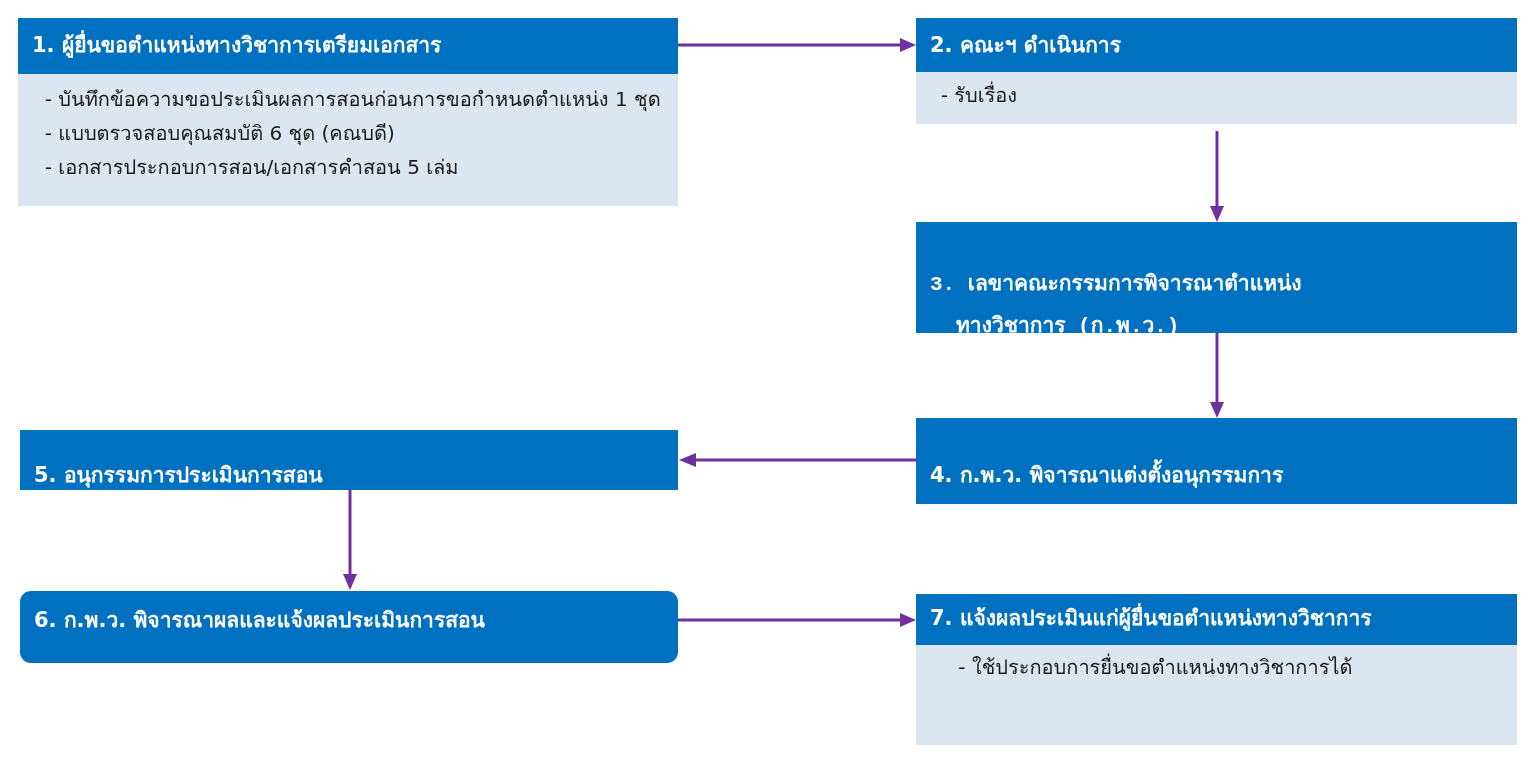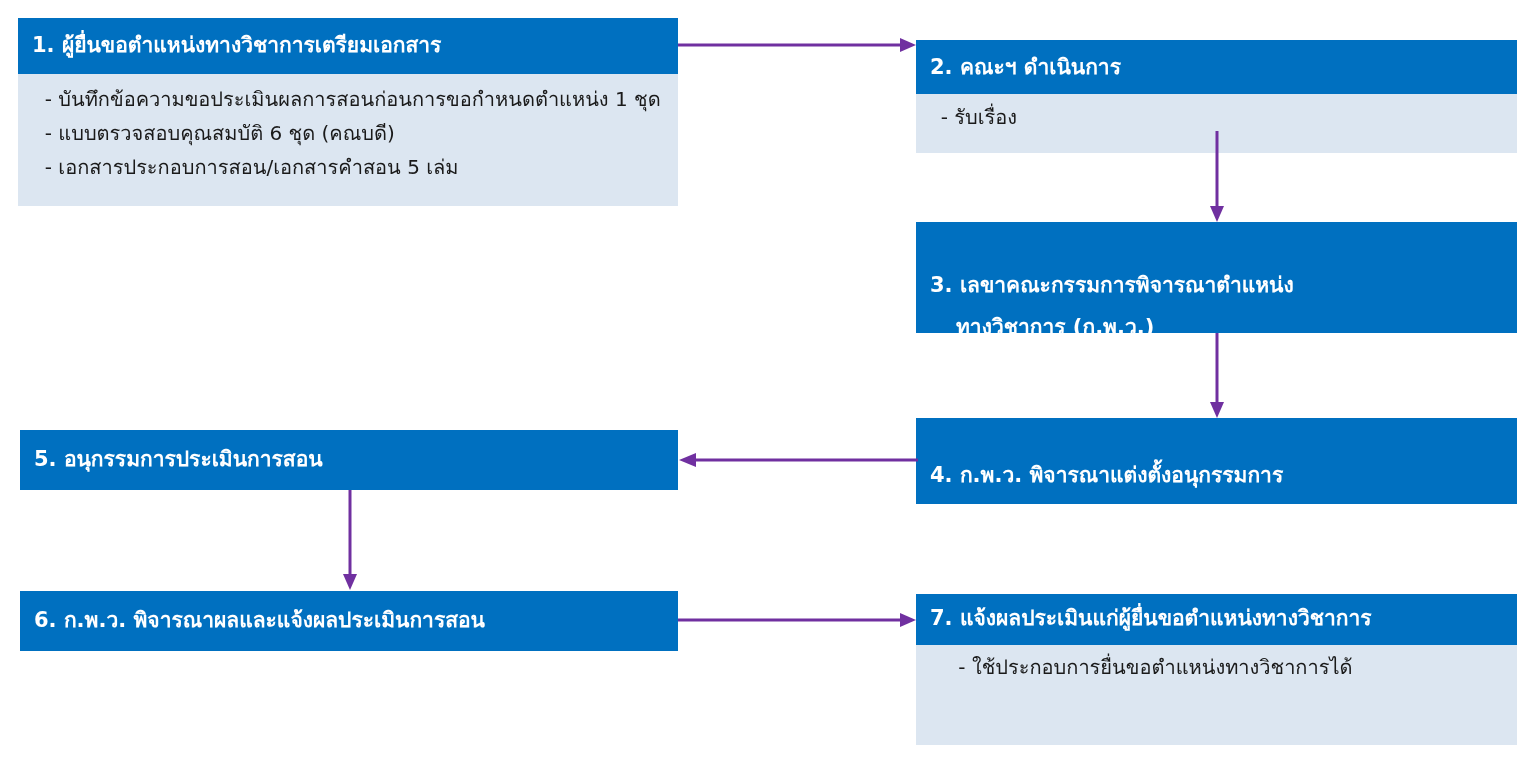--- a/index.html
+++ b/index.html
@@ -65,46 +65,46 @@
   <div class="box" style="left:18px; top:18px; width:660px;">
     <div class="box-header" style="height:56px; padding-top:12px;">1. ผู้ยื่นขอตำแหน่งทางวิชาการเตรียมเอกสาร</div>
     <div class="box-body" style="height:132px;">
       <div class="body-line">  - บันทึกข้อความขอประเมินผลการสอนก่อนการขอกำหนดตำแหน่ง 1 ชุด</div>
       <div class="body-line">  - แบบตรวจสอบคุณสมบัติ 6 ชุด (คณบดี)</div>
       <div class="body-line">  - เอกสารประกอบการสอน/เอกสารคำสอน 5 เล่ม</div>
     </div>
   </div>
 
   <div class="box" style="left:916px; top:18px; width:601px;">
-    <div class="box-header" style="height:54px; padding-top:12px;margin-top:22px;">2. คณะฯ ดำเนินการ</div>
-    <div class="box-body" style="height:59px; padding-top:6px;padding-left:12px;">
+    <div class="box-header" style="height:54px; padding-top:12px;">2. คณะฯ ดำเนินการ</div>
+    <div class="box-body" style="height:52px; padding-top:6px;padding-left:12px;">
       <div class="body-line">  - รับเรื่อง</div>
     </div>
   </div>
 
-  <div class="box" style="left:916px; top:222px; width:601px;">
+  <div class="box" style="left:916px; top:222px; width:601px;font-family:Liberation Mono, monospace;">
     <div class="box-header" style="height:111px; padding-top:18px;">
       <span>3. เลขาคณะกรรมการพิจารณาตำแหน่ง</span>
       <span class="hdr-line2">ทางวิชาการ (ก.พ.ว.)</span>
     </div>
   </div>
 
   <div class="box" style="left:916px; top:418px; width:601px;">
     <div class="box-header" style="height:86px; padding-top:12px;">
       <span>4. ก.พ.ว. พิจารณาแต่งตั้งอนุกรรมการ</span>
       <span class="hdr-line2">ประเมินการสอน</span>
     </div>
   </div>
 
   <div class="box" style="left:20px; top:430px; width:658px;">
-    <div class="box-header" style="height:60px; padding-top:14px;">5. อนุกรรมการประเมินการสอน</div>
+    <div class="box-header" style="height:60px; padding-top:30px;">5. อนุกรรมการประเมินการสอน</div>
   </div>
 
   <div class="box" style="left:20px; top:591px; width:658px;">
-    <div class="box-header" style="height:60px; padding-top:14px;">6. ก.พ.ว. พิจารณาผลและแจ้งผลประเมินการสอน</div>
+    <div class="box-header" style="height:72px; padding-top:14px;border-radius:11px;">6. ก.พ.ว. พิจารณาผลและแจ้งผลประเมินการสอน</div>
   </div>
 
   <div class="box" style="left:916px; top:594px; width:601px;">
     <div class="box-header" style="height:51px; padding-top:9px;">7.  แจ้งผลประเมินแก่ผู้ยื่นขอตำแหน่งทางวิชาการ</div>
     <div class="box-body" style="height:100px; padding-top:6px; padding-left:36px; line-height:33px;">
       <div class="body-line"> - ใช้ประกอบการยื่นขอตำแหน่งทางวิชาการได้</div>
     </div>
   </div>
 
   <div class="arrow" style="left:678px; top:36px; width:240px; height:18px;">

